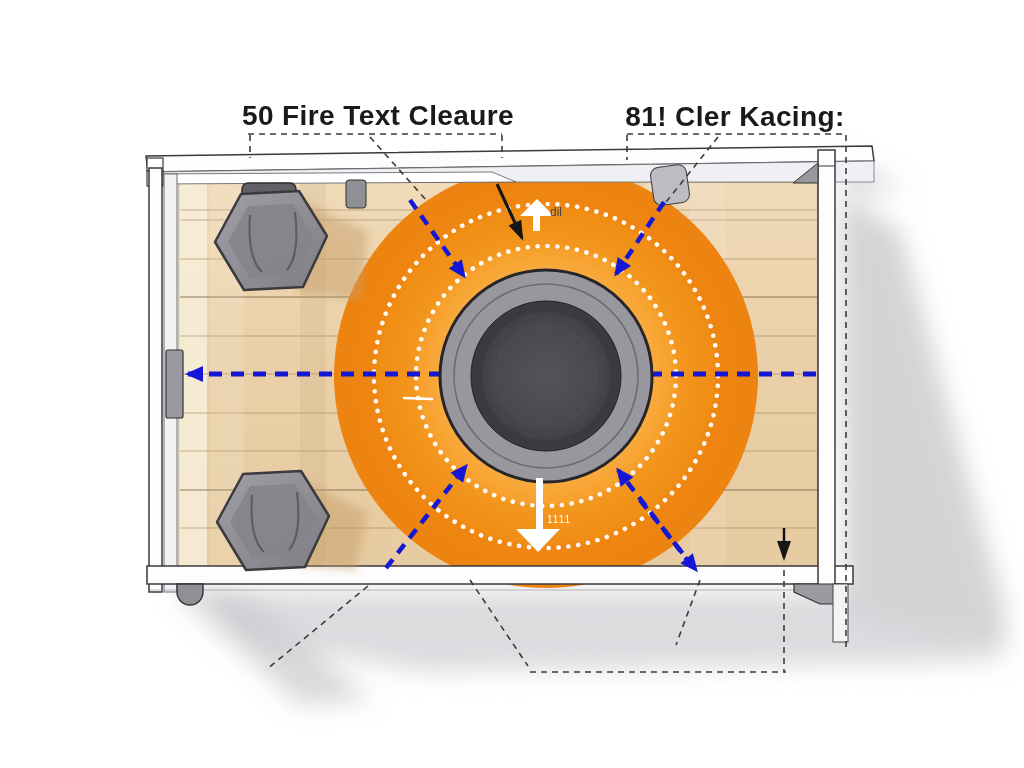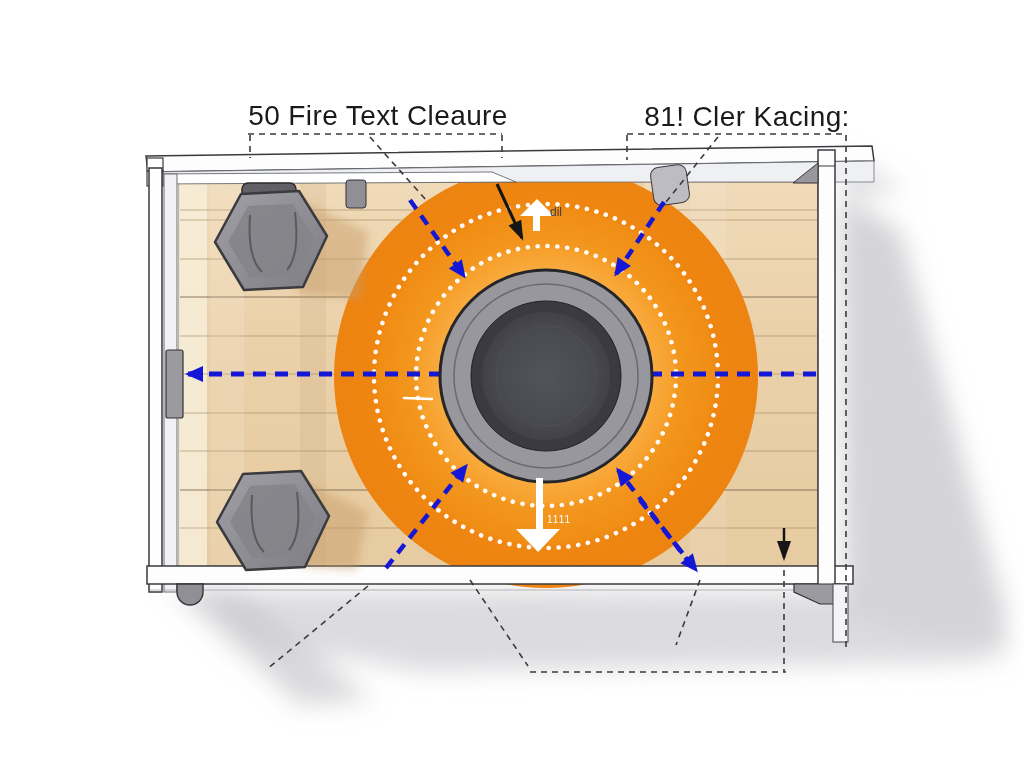--- a/index.html
+++ b/index.html
@@ -1,20 +1,20 @@
 <!DOCTYPE html>
 <html><head>
 <meta charset="utf-8">
 <style>
   html,body{margin:0;padding:0;background:#ffffff;}
   .stage{position:relative;width:1024px;height:768px;background:#ffffff;overflow:hidden;
          font-family:"Liberation Sans",sans-serif;}
   .stage svg{position:absolute;left:0;top:0;}
   .lbl{position:absolute;transform:translateX(-50%);font-size:28px;color:#1a1a1a;
-       white-space:nowrap;letter-spacing:.4px;}
+       white-space:nowrap;letter-spacing:.4px;font-weight:bold;}
   svg text{font-family:"Liberation Sans",sans-serif;}
 </style>
 </head>
 <body>
 
 <div class="stage">
 
 <svg width="1024" height="768" viewBox="0 0 1024 768">
   <defs>
     <filter id="soft" x="-40%" y="-40%" width="180%" height="180%">
@@ -177,15 +177,15 @@
     <rect x="533" y="216" width="7" height="15" fill="#ffffff"></rect>
     <text x="550" y="216" font-size="12" fill="#3f3f45">dil</text>
     <line x1="404" y1="398" x2="432" y2="399" stroke="#ffffff" stroke-width="2.5" stroke-linecap="round"></line>
     <rect x="536" y="478" width="7" height="51" fill="#ffffff"></rect>
     <polygon points="516,529 560,529 538,552" fill="#ffffff"></polygon>
     <text x="547" y="523" font-size="10" fill="#ffffff" letter-spacing="1">1111</text>
   </g>
 </svg>
 
 <div class="lbl" style="left:378px;top:100px;">50 Fire Text Cleaure</div>
-<div class="lbl" style="left:735px;top:101px;margin-left:12px;">81! Cler Kacing:</div>
+<div class="lbl" style="left:735px;top:101px;">81! Cler Kacing:</div>
 
 </div>
 
 </body></html>

